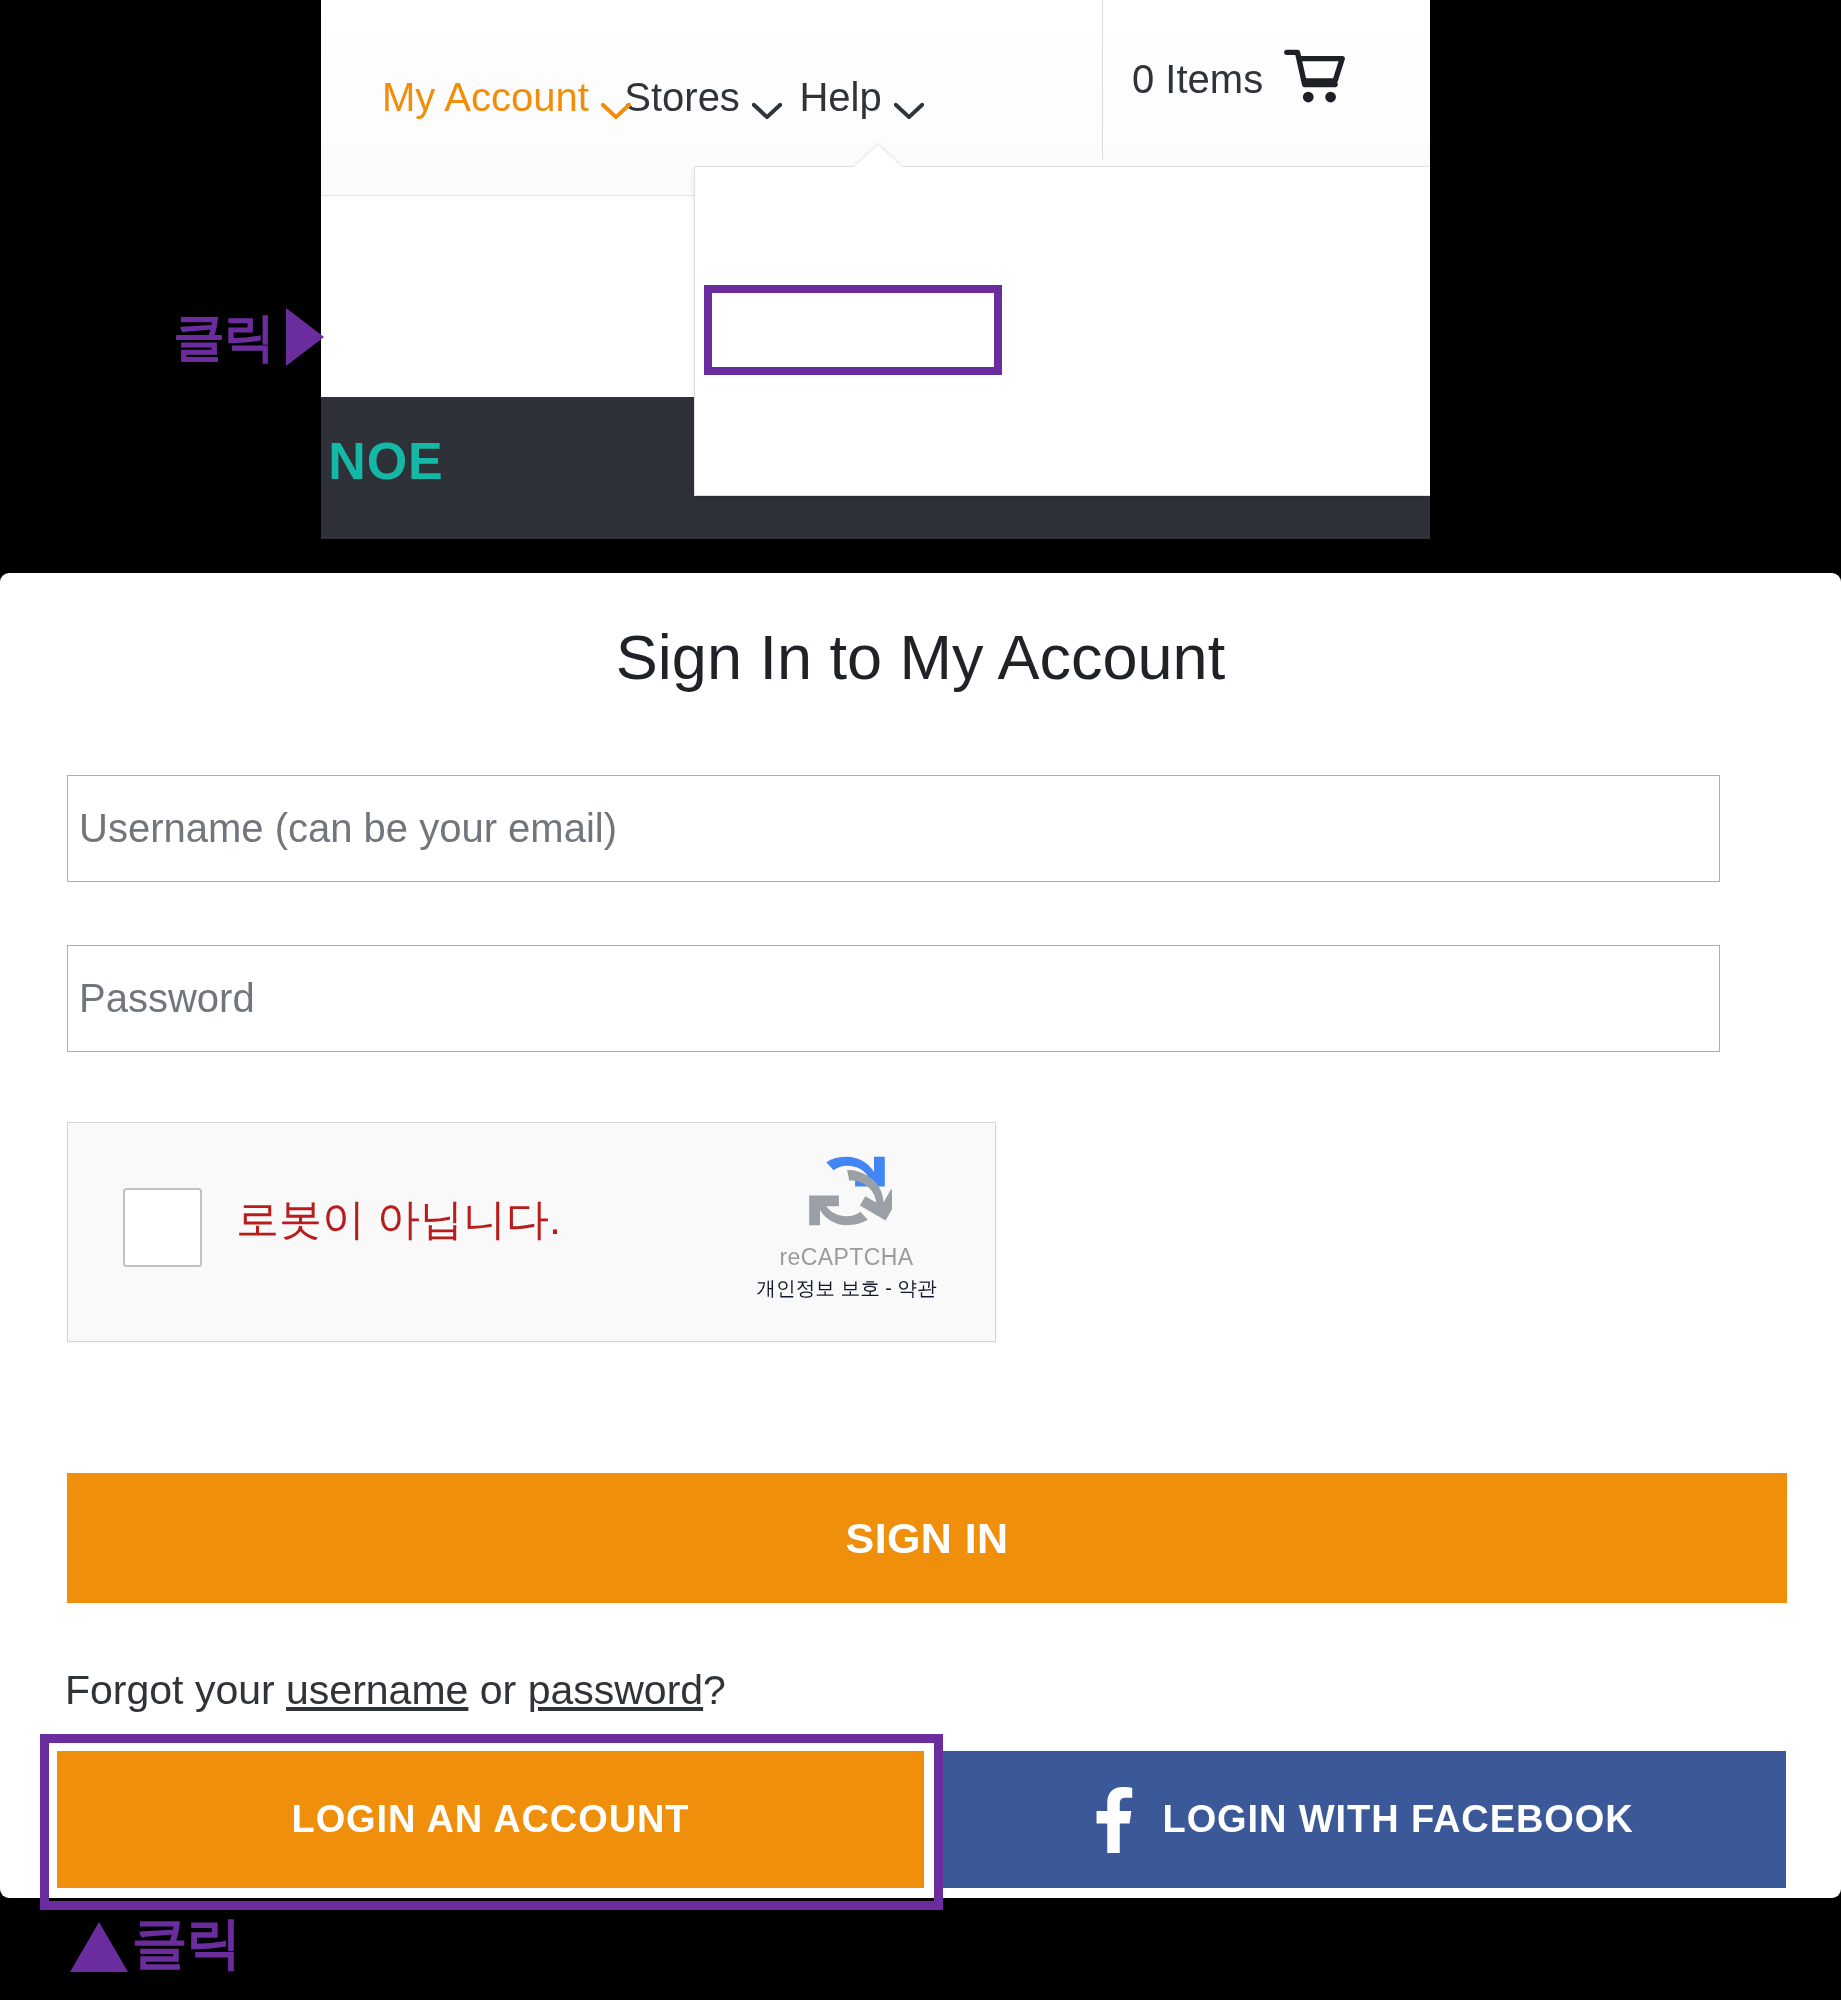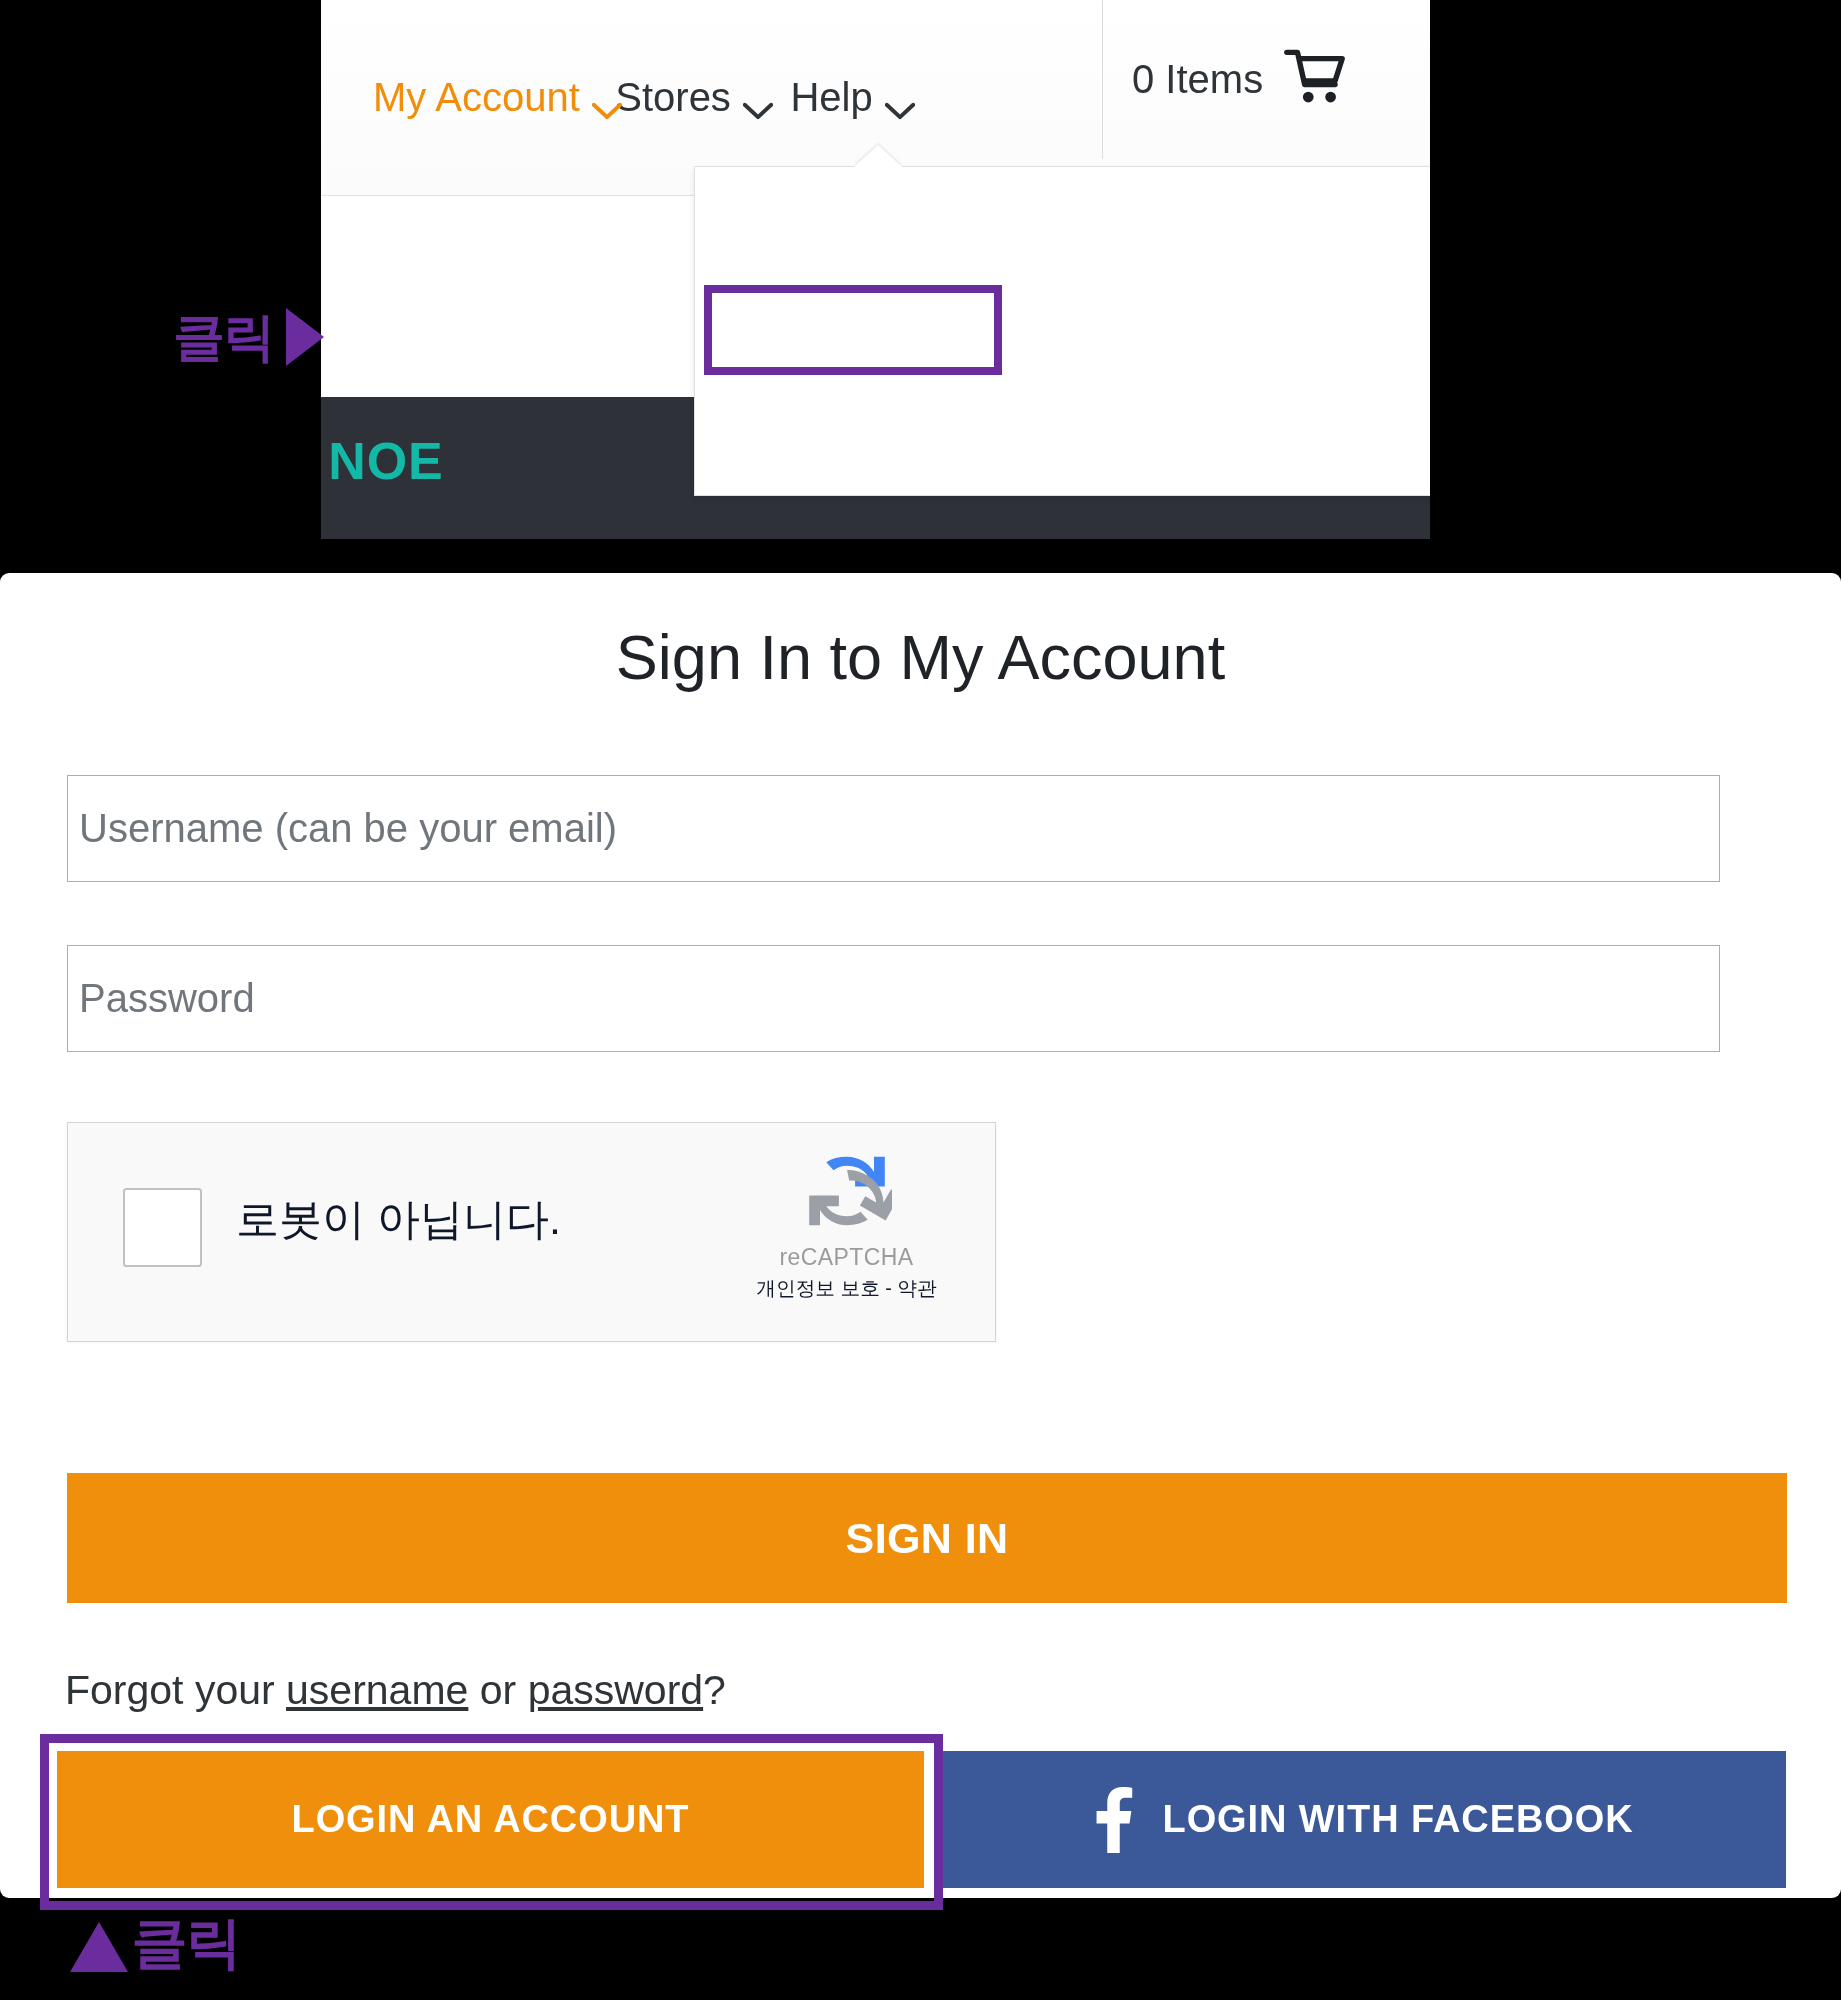--- a/index.html
+++ b/index.html
@@ -37,20 +37,21 @@
   #utility-nav {
     position: absolute;
     left: 0; top: 0;
     width: 1109px;
     height: 196px;
     background: linear-gradient(#ffffff, #fbfbfb);
     border-bottom: 0.9px solid #e2e2e2;
     box-sizing: border-box;
     display: flex;
     align-items: center;
+    padding-left: 9px;
   }
   .nav-item {
     font-size: 40px;
     color: #2f3439;
     display: flex;
     align-items: center;
     white-space: nowrap;
     height: 100%;
     padding: 0 0 0 0;
   }
@@ -240,21 +241,21 @@
     height: 75px;
     border: 2.7px solid #c1c1c1;
     border-radius: 3.6px;
     background: #ffffff;
   }
   #recaptcha-label {
     position: absolute;
     left: 168px;
     top: 68px;
     font-size: 43px;
-    color: #0f172a;
+    color: #b91c1c;
   }
   #recaptcha-brand {
     position: absolute;
     right: 32px;
     top: 23px;
     width: 233px;
     text-align: center;
   }
   #recaptcha-logo { display: block; margin: 0 auto; }
   #recaptcha-name {

